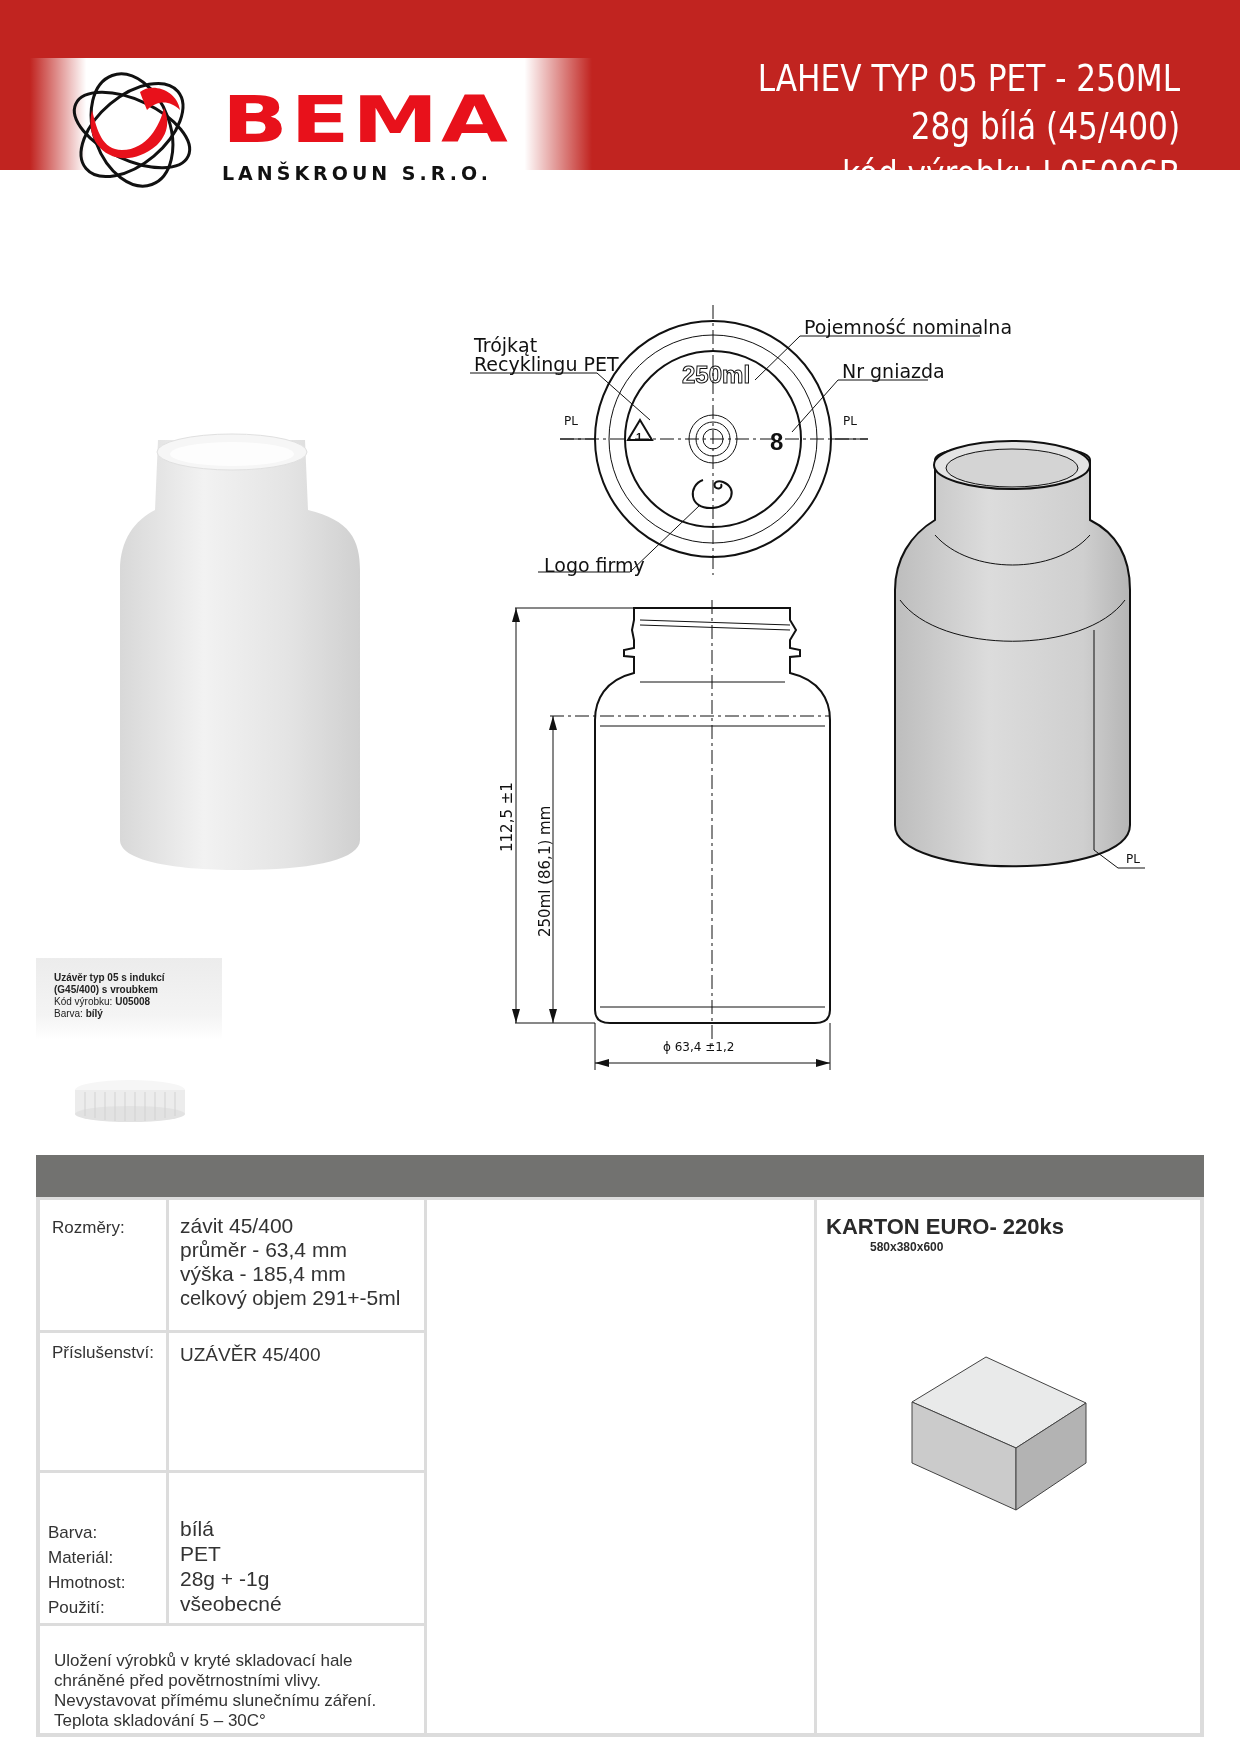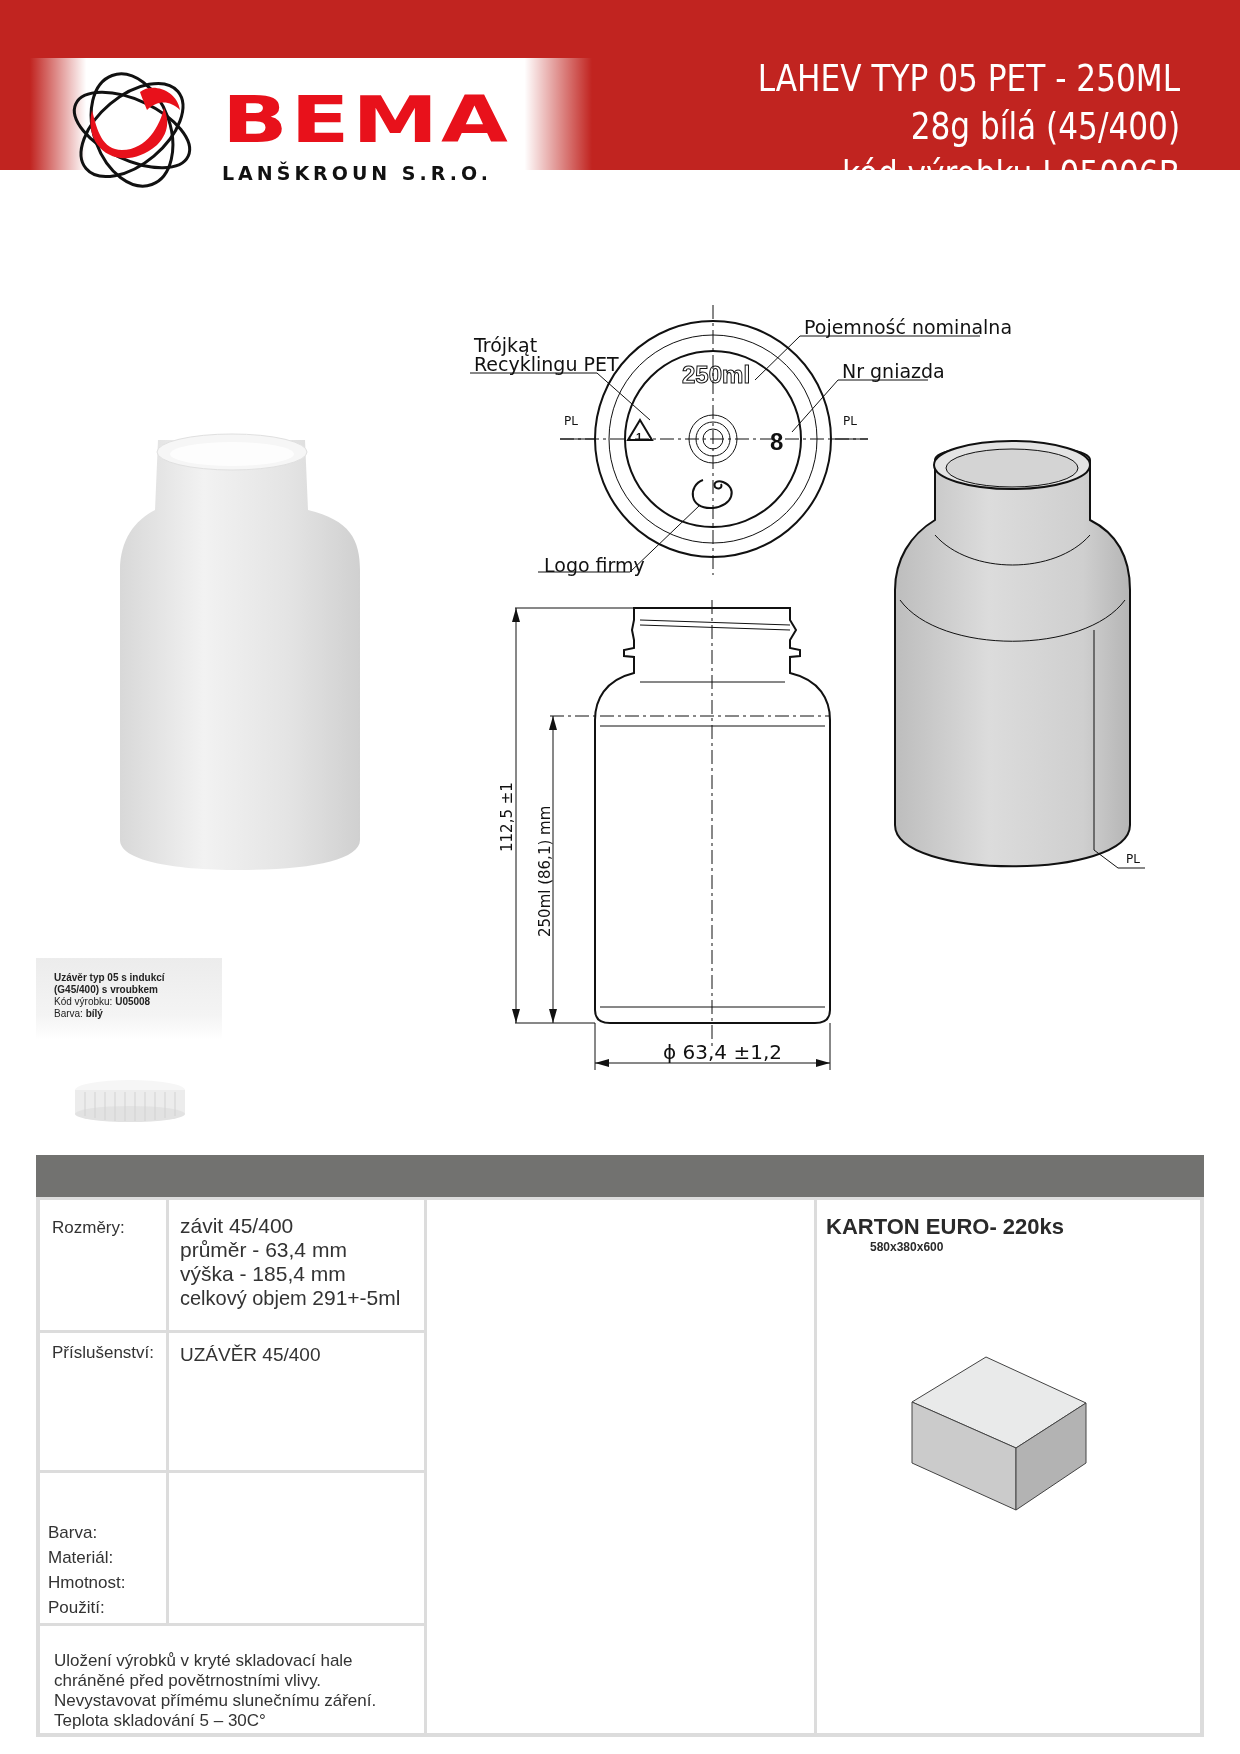--- a/index.html
+++ b/index.html
@@ -118,21 +118,21 @@
     <path d="M516 608 l -4 14 l 8 0 z"></path>
       <path d="M516 1023 l -4 -14 l 8 0 z"></path>
     <path d="M553 716 l -4 14 l 8 0 z"></path>
       <path d="M553 1023 l -4 -14 l 8 0 z"></path>
     <path d="M595 1063 l 14 -4 l 0 8 z"></path>
       <path d="M830 1063 l -14 -4 l 0 8 z"></path>
   </g>
 </svg>
 <div class="label" style="left:466px;top:802px;transform:rotate(-90deg);transform-origin:left top;font-size:15px;top:852px;left:498px;">112,5 ±1</div>
 <div class="label" style="font-size:15px;transform:rotate(-90deg);transform-origin:left top;left:536px;top:937px;">250ml (86,1) mm</div>
-<div class="label" style="left:663px;top:1040px;font-size:20px;text-align:right;">ϕ 63,4 ±1,2</div>
+<div class="label" style="left:663px;top:1040px;font-size:12px;text-align:right;">ϕ 63,4 ±1,2</div>
 
 <svg style="position:absolute;left:110px;top:430px;" width="300" height="440" viewBox="0 0 300 440">
   <defs>
     <linearGradient id="bw" x1="0" x2="1">
       <stop offset="0" stop-color="#d8d8d8"></stop>
         <stop offset="0.35" stop-color="#f2f2f2"></stop>
         <stop offset="0.7" stop-color="#e4e4e4"></stop>
         <stop offset="1" stop-color="#d0d0d0"></stop>
     </linearGradient>
   </defs>
@@ -207,20 +207,26 @@
 
   <div class="cell-text lbl" style="left:12px;top:143px;">Příslušenství:</div>
   <div class="cell-text" style="left:140px;top:144px;font-size:19px;">UZÁVĚR 45/400</div>
 
   <div class="cell-text lbl" style="left:8px;top:320px;line-height:25px;">
     <div>Barva:</div>
     <div>Materiál:</div>
     <div>Hmotnost:</div>
     <div>Použití:</div>
   </div>
+  <div class="cell-text val" style="left:140px;top:316px;line-height:25px;">
+    <div>bílá</div>
+    <div>PET</div>
+    <div>28g + -1g</div>
+    <div>všeobecné</div>
+  </div>
 
   <div class="cell-text note" style="left:14px;top:437px;margin-top:14px;">
     <div>Uložení výrobků v kryté skladovací hale</div>
     <div>chráněné před povětrnostními vlivy.</div>
     <div>Nevystavovat přímému slunečnímu záření.</div>
     <div>Teplota skladování 5 – 30C°</div>
   </div>
 
   <div class="cell-text karton-title" style="left:786px;top:14px;">KARTON EURO- 220ks</div>
   <div class="cell-text karton-dims" style="left:790px;top:40px;margin-left:40px;">580x380x600</div>

